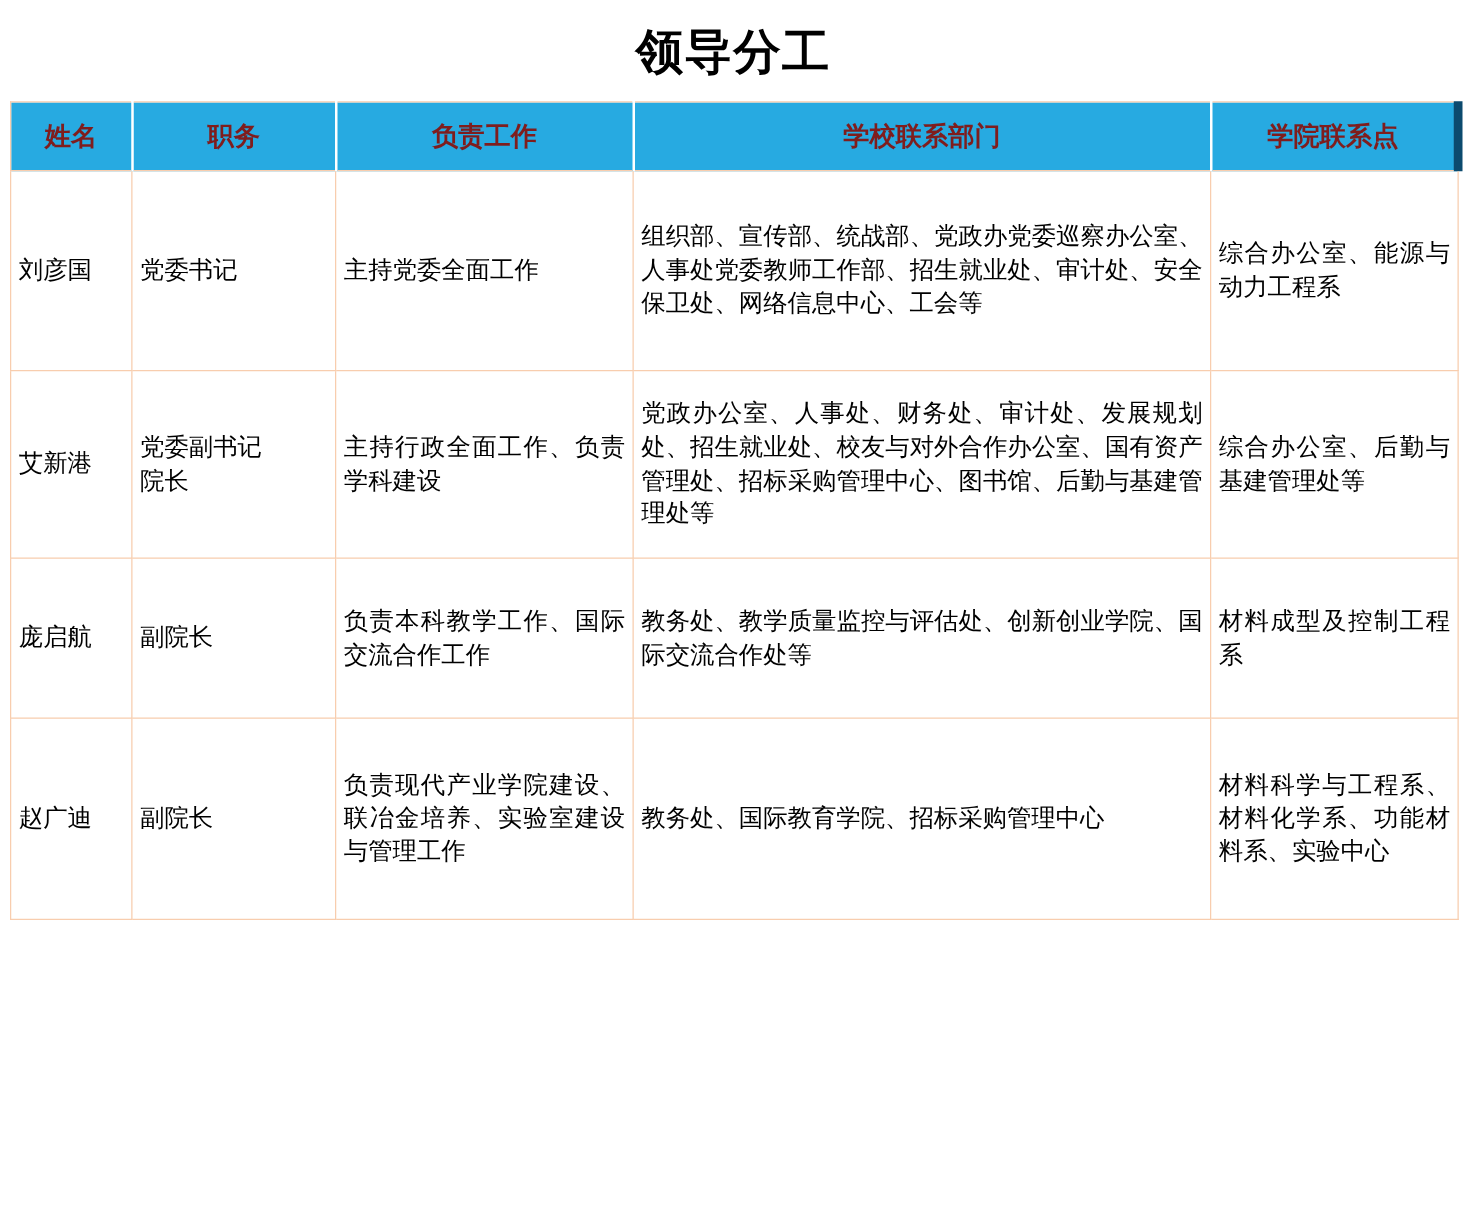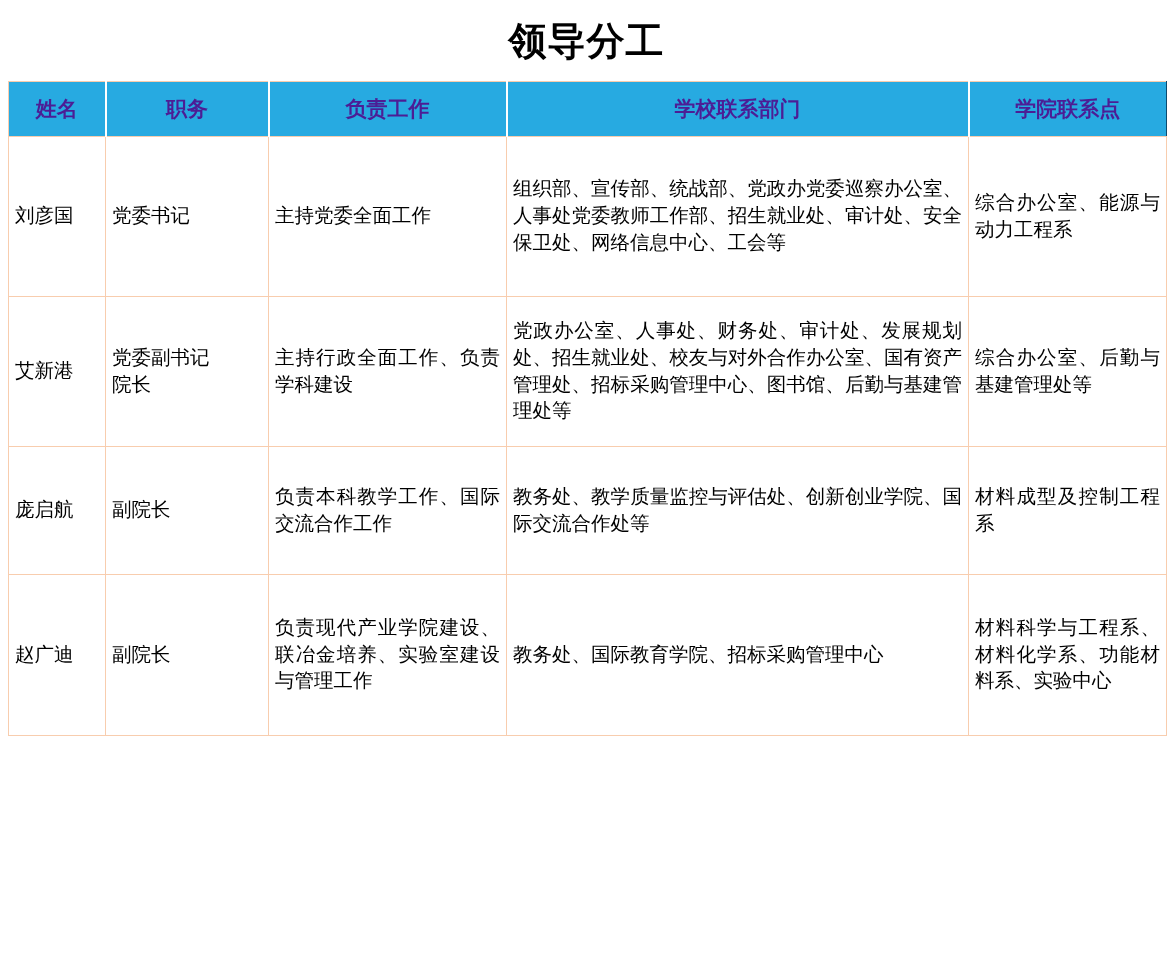--- a/index.html
+++ b/index.html
@@ -34,32 +34,32 @@
   }
   col.c1 { width: 97px; }
   col.c2 { width: 163px; }
   col.c3 { width: 238px; }
   col.c4 { width: 462px; }
   col.c5 { width: 198px; }
 
   thead tr { height: 55px; }
   th {
     background: #27AAE1;
-    color: #4c1d95;
+    color: #7f1d1d;
     font-size: 21px;
     font-weight: bold;
     text-align: center;
     vertical-align: middle;
     border-left: 2px solid #FFFFFF;
     border-top: 1px solid #F8CDAE;
     border-bottom: 1px solid #F8CDAE;
     padding: 0 4px;
   }
   th:first-child { border-left: 1px solid #F8CDAE; }
-  th:last-child  { border-right: 1px solid #0c4a6e; }
+  th:last-child  { border-right: 7px solid #0c4a6e; }
 
   td {
     border: 1px solid #F8CDAE;
     vertical-align: middle;
     font-size: 19.5px;
     line-height: 1.38;
     padding: 4px 6px;
     box-sizing: border-box;
   }
   td.center { text-align: left; white-space: pre-line; }

